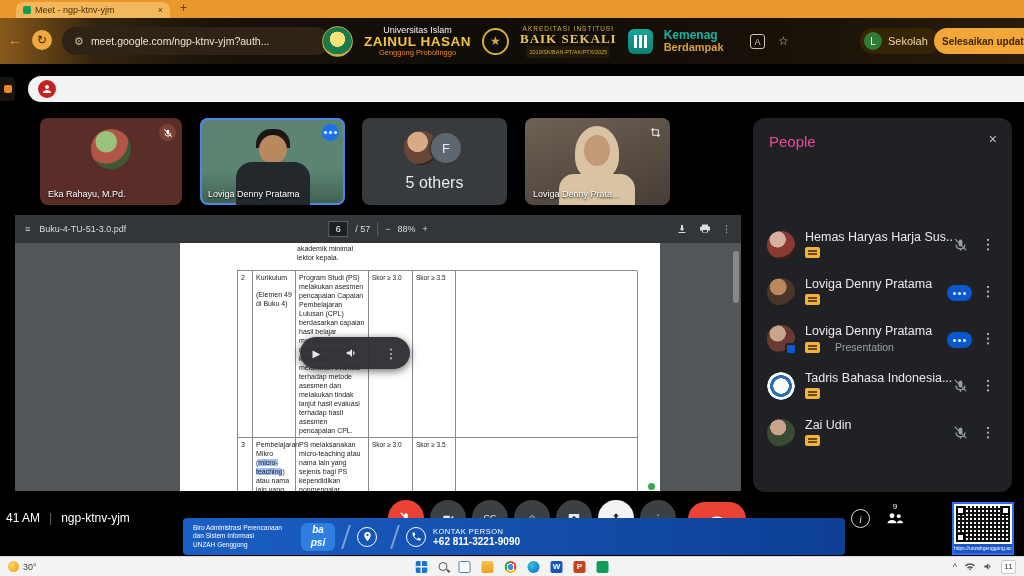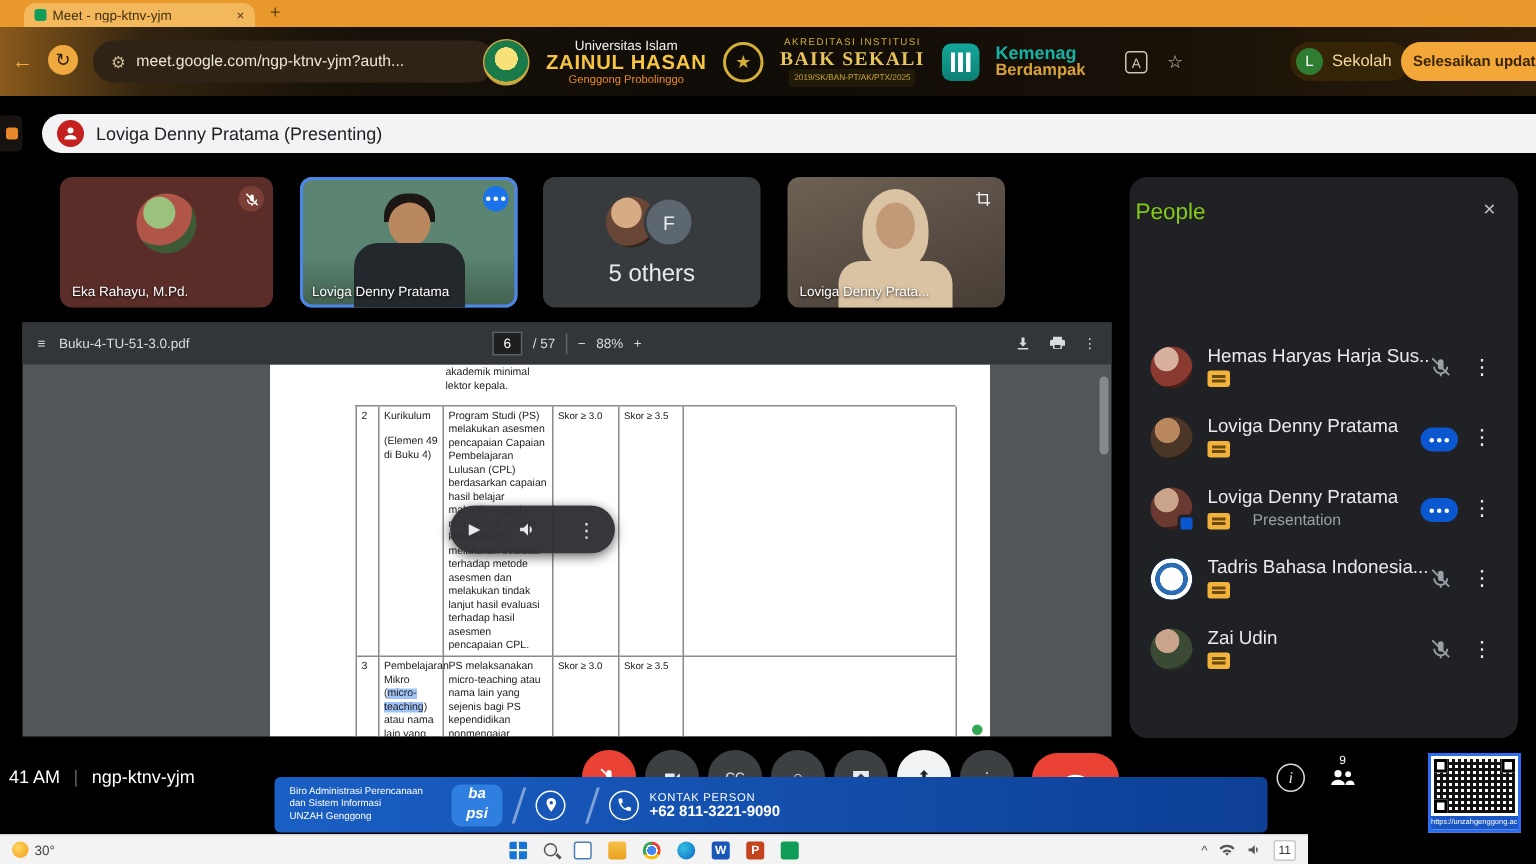--- a/index.html
+++ b/index.html
@@ -85,21 +85,21 @@
 .cell{border-right:1px solid #8a8a8a;border-bottom:1px solid #8a8a8a;font-size:7px;line-height:9px;color:#1a1a1a;padding:2px 3px}
 .cell .para2{margin-top:8px}
 .skor{font-size:6.5px;white-space:nowrap}
 .hl{background:#9fc2f5}
 .mediapill{position:absolute;left:285px;top:122px;width:110px;height:32px;background:rgba(48,49,52,.97);border-radius:16px;display:flex;align-items:center;justify-content:space-around;color:#e8eaed;box-shadow:0 2px 8px rgba(0,0,0,.6);z-index:3}
 .seldot{position:absolute;left:633px;top:240px;width:7px;height:7px;border-radius:50%;background:#34a853}
 .pdf-scroll{position:absolute;right:2px;top:36px;width:6px;height:52px;border-radius:3px;background:#85898d}
 
 
 .people{left:753px;top:118px;width:259px;height:374px;background:#202124;border-radius:12px}
-.p-title{position:absolute;left:4px;top:15px;font-size:15px;color:#84cc16}
+.p-title{position:absolute;left:16px;top:15px;font-size:15px;color:#ec4899}
 .p-close{position:absolute;right:15px;top:13px;font-size:14px;color:#bdc1c6}
 .p-btns{position:absolute;left:14px;top:50px;display:flex;gap:10px}
 .pill-btn{height:30px;border-radius:15px;display:flex;align-items:center;gap:6px;padding:0 14px;font-size:12px}
 .btn-mute{background:#223a64;color:#c2d7f7}
 .btn-add{background:#0b57d0;color:#e8f0fe}
 .p-row{position:absolute;left:0;width:259px;height:47px}
 .p-av{position:absolute;left:14px;top:9px;width:28px;height:28px;border-radius:50%}
 .p-name{position:absolute;left:52px;top:8px;width:148px;font-size:12.5px;color:#e8eaed;white-space:nowrap;overflow:hidden}
 .p-line2{position:absolute;left:52px;top:25px;display:flex;align-items:center;gap:15px}
 .kbadge{width:15px;height:11px;background:#f2b33d;border-radius:2px;position:relative}
@@ -127,21 +127,21 @@
 .contact-num{font-size:10px;font-weight:bold}
 .info-btn{left:851px;top:509px;width:19px;height:19px;border-radius:50%;border:1.5px solid #dadce0;color:#dadce0;font-size:11px;font-family:"Liberation Serif",serif;font-style:italic;display:flex;align-items:center;justify-content:center;z-index:1}
 .pcount{left:886px;top:503px;color:#fff;z-index:1;text-align:center}
 .pcount .n{font-size:8px;line-height:8px}
 .qr{left:952px;top:502px;width:62px;height:53px;background:#fff;border:2px solid #2a6df4;display:flex;flex-direction:column;z-index:4}
 .qr-pat{flex:1;margin:2px;position:relative;background:repeating-linear-gradient(0deg,#111 0 2px,transparent 2px 4px),repeating-linear-gradient(90deg,#111 0 2px,#fff 2px 4px)}
 .qr-f{position:absolute;width:9px;height:9px;border:2px solid #000;background:#fff}
 .qr-cap{height:9px;background:#1a56c4;color:#fff;font-size:5px;text-align:center;line-height:9px;white-space:nowrap;overflow:hidden}
 
 
-.taskbar{left:0;top:556px;width:872px;height:20px;background:#f3f3f3;border-top:1px solid #d9d9d9;display:flex;align-items:center;z-index:6}
+.taskbar{left:0;top:556px;width:1024px;height:20px;background:#f3f3f3;border-top:1px solid #d9d9d9;display:flex;align-items:center;z-index:6}
 .weather{margin-left:8px;display:flex;align-items:center;gap:4px;font-size:9px;color:#444}
 .wicon{width:11px;height:11px;border-radius:50%;background:radial-gradient(circle at 35% 35%,#ffd75e,#f29b1d)}
 .task-icons{position:absolute;left:50%;transform:translateX(-50%);display:flex;gap:11px;align-items:center}
 .ti{width:12px;height:12px;border-radius:2px}
 .ti-win{background:linear-gradient(#f3f3f3,#f3f3f3) center/1.5px 12px no-repeat,linear-gradient(#f3f3f3,#f3f3f3) center/12px 1.5px no-repeat,#1574d4}
 .ti-search{width:9px;height:9px;border:1.5px solid #555;border-radius:50%;position:relative}
 .ti-search::after{content:"";position:absolute;left:7px;top:7px;width:4px;height:1.5px;background:#555;transform:rotate(45deg)}
 .ti-task{border:1.5px solid #4a7fb5;background:#fff}
 .ti-folder{background:linear-gradient(#f7c14d,#e8a11c);border-radius:2px 2px 2px 2px}
 .ti-chrome{border-radius:50%;background:radial-gradient(circle at 50% 50%,#4285f4 0 3px,#fff 3px 4px,transparent 4px),conic-gradient(#ea4335 0 33%,#fbbc05 33% 66%,#34a853 66%)}
@@ -204,21 +204,20 @@
     <div class="abs update-pill">Selesaikan update</div>
   </div>
 
   <div class="abs edge-widget"></div>
   <div class="abs present-bar">
     <span class="present-av">
       <svg width="12" height="12" viewBox="0 0 24 24" fill="#fff">
           <path d="M12 12a4 4 0 1 0-4-4 4 4 0 0 0 4 4zm0 2c-3.3 0-8 1.7-8 5v1h16v-1c0-3.3-4.7-5-8-5z"></path>
         </svg>
     </span>
-    <span class="present-label">Loviga Denny Pratama (Presenting)</span>
   </div>
 
   <div class="tile t1">
     <div class="t1-av"></div>
     <div class="chip" style="background:#7a3f35">
       <svg width="10" height="10" viewBox="0 0 24 24" fill="#fff">
           <path d="M12 15a3 3 0 0 0 3-3V7a3 3 0 0 0-6 0v5a3 3 0 0 0 3 3z"></path>
           <path d="M18 12a6 6 0 0 1-12 0H4a8 8 0 0 0 7 7.9V22h2v-2.1A8 8 0 0 0 20 12h-2z"></path>
           <path d="M3 3l18 18" stroke="#fff" stroke-width="2.5"></path>
         </svg>

